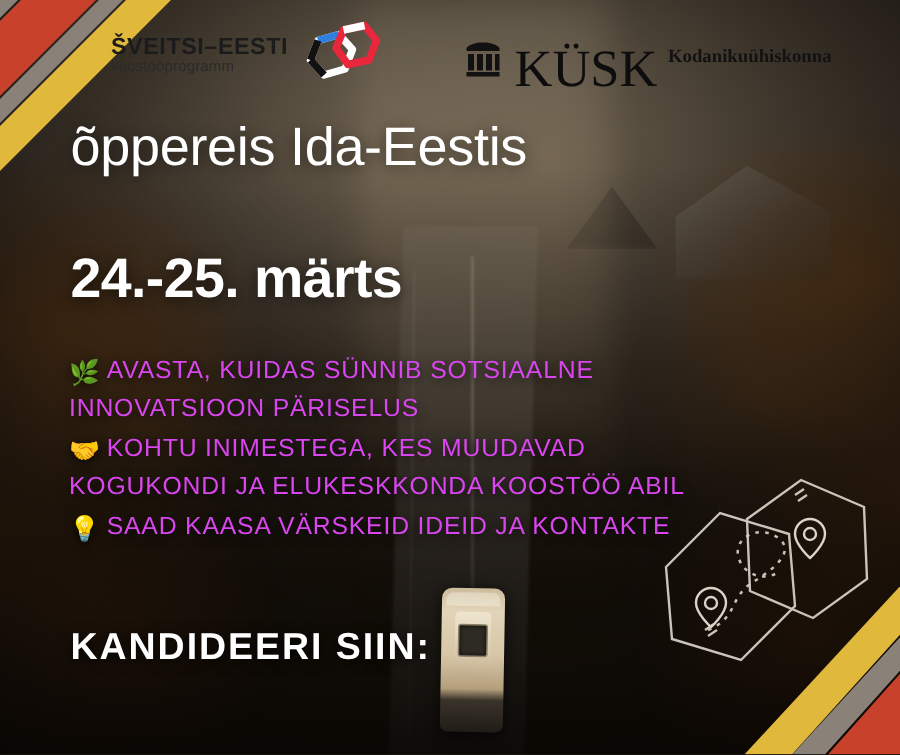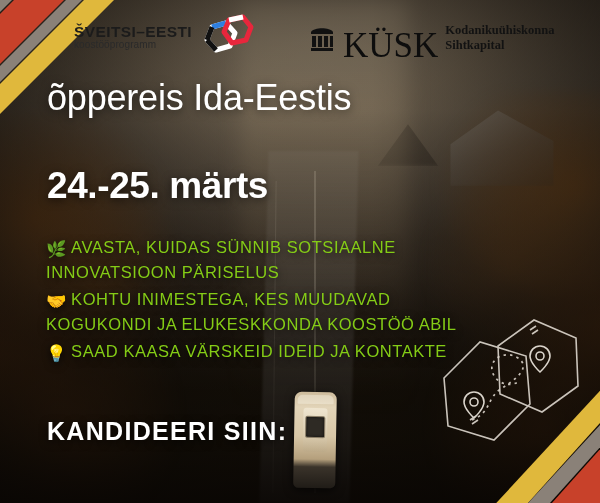--- a/index.html
+++ b/index.html
@@ -156,21 +156,21 @@
     text-shadow:0 2px 10px rgba(0,0,0,.55);
   }
   .date{
     position:absolute;left:47px;top:165px;
     font-size:37px;font-weight:bold;color:#ffffff;letter-spacing:-.4px;
     text-shadow:0 2px 10px rgba(0,0,0,.6);
     text-align:center;
   }
   .bullets{
     position:absolute;left:46px;top:236px;width:420px;
-    font-size:16.5px;line-height:1.42;color:#84cc16;letter-spacing:.55px;
+    font-size:16.5px;line-height:1.42;color:#d946ef;letter-spacing:.55px;
     text-transform:uppercase;
     text-shadow:0 2px 8px rgba(0,0,0,.75);
   }
   .bullets p{margin:0 0 3px 0;}
   .emoji{display:inline-block;margin-right:4px;vertical-align:-2px;}
   .cta{
     position:absolute;left:47px;top:415px;width:420px;
     font-size:25px;font-weight:bold;line-height:1.3;color:#ffffff;
     letter-spacing:1.3px;text-transform:uppercase;
     text-shadow:0 2px 9px rgba(0,0,0,.8);
@@ -270,21 +270,20 @@
         <path d="M3,9 C6,4 22,4 25,9 L25,11 L3,11 Z" fill="#111111"></path>
         <rect x="4" y="13" width="4" height="11" fill="#111111"></rect>
         <rect x="10" y="13" width="4" height="11" fill="#111111"></rect>
         <rect x="16" y="13" width="4" height="11" fill="#111111"></rect>
         <rect x="22" y="13" width="3" height="11" fill="#111111"></rect>
         <rect x="3" y="25" width="22" height="3" fill="#111111"></rect>
       </svg>
       <div class="kusk-word">KÜSK</div>
       <div class="kusk-sub">
         <div>Kodanikuühiskonna</div>
-        <div>Sihtkapital</div>
       </div>
     </div>
 
   </div>
 
   <div class="content">
 
     <div class="title">
       <div>õppereis Ida-Eestis</div>
     </div>

